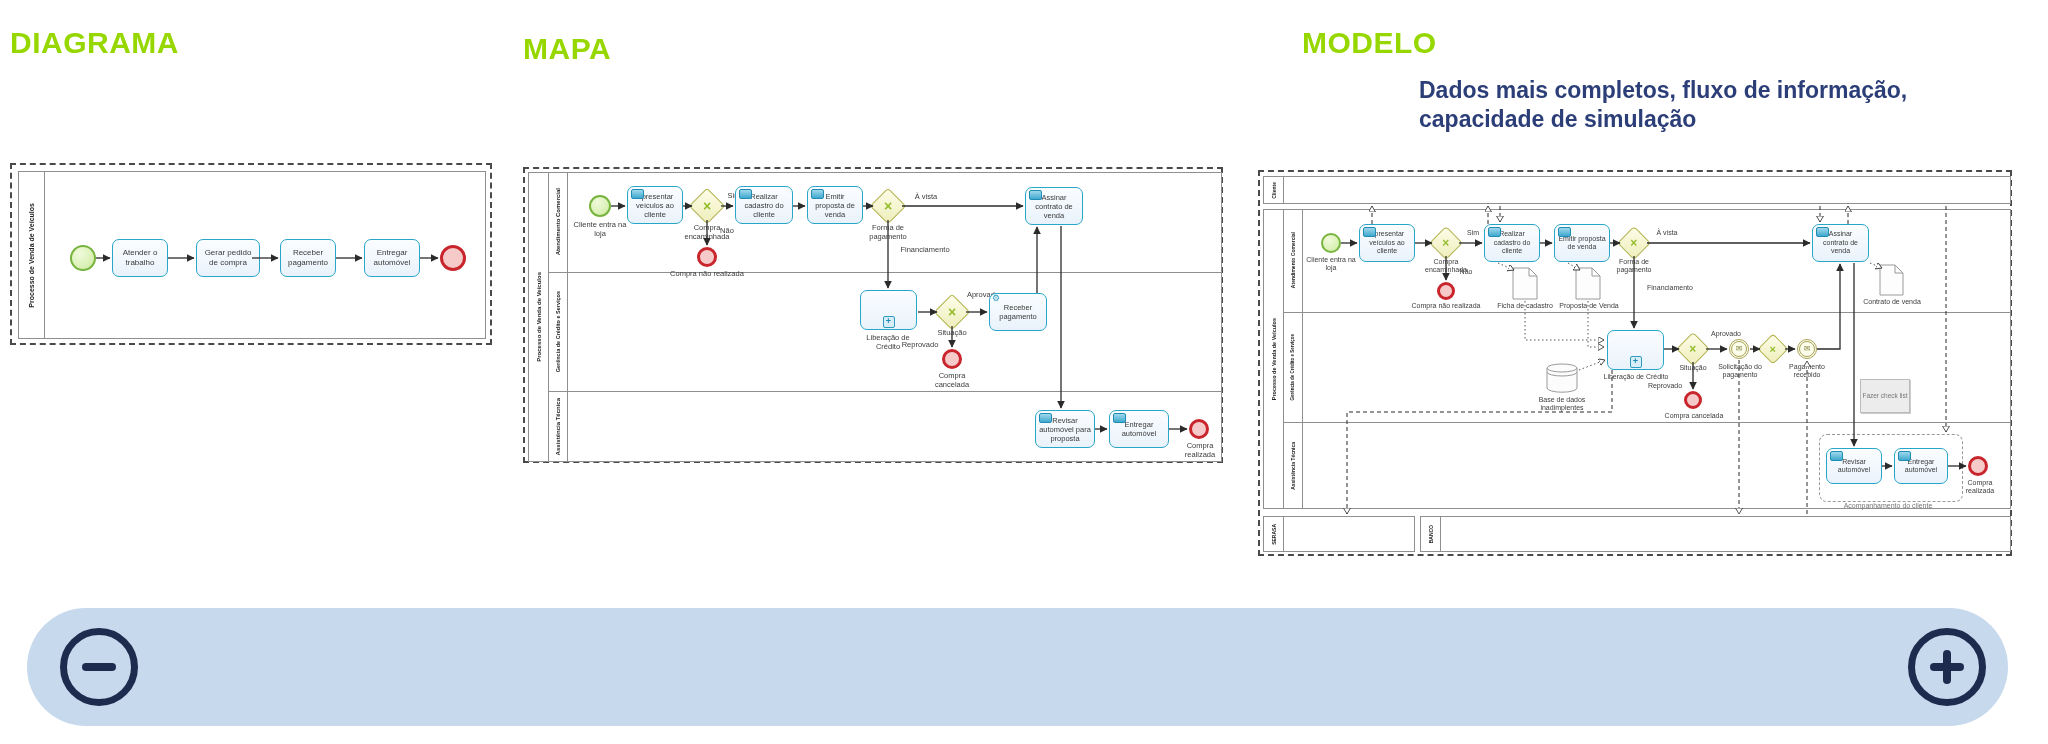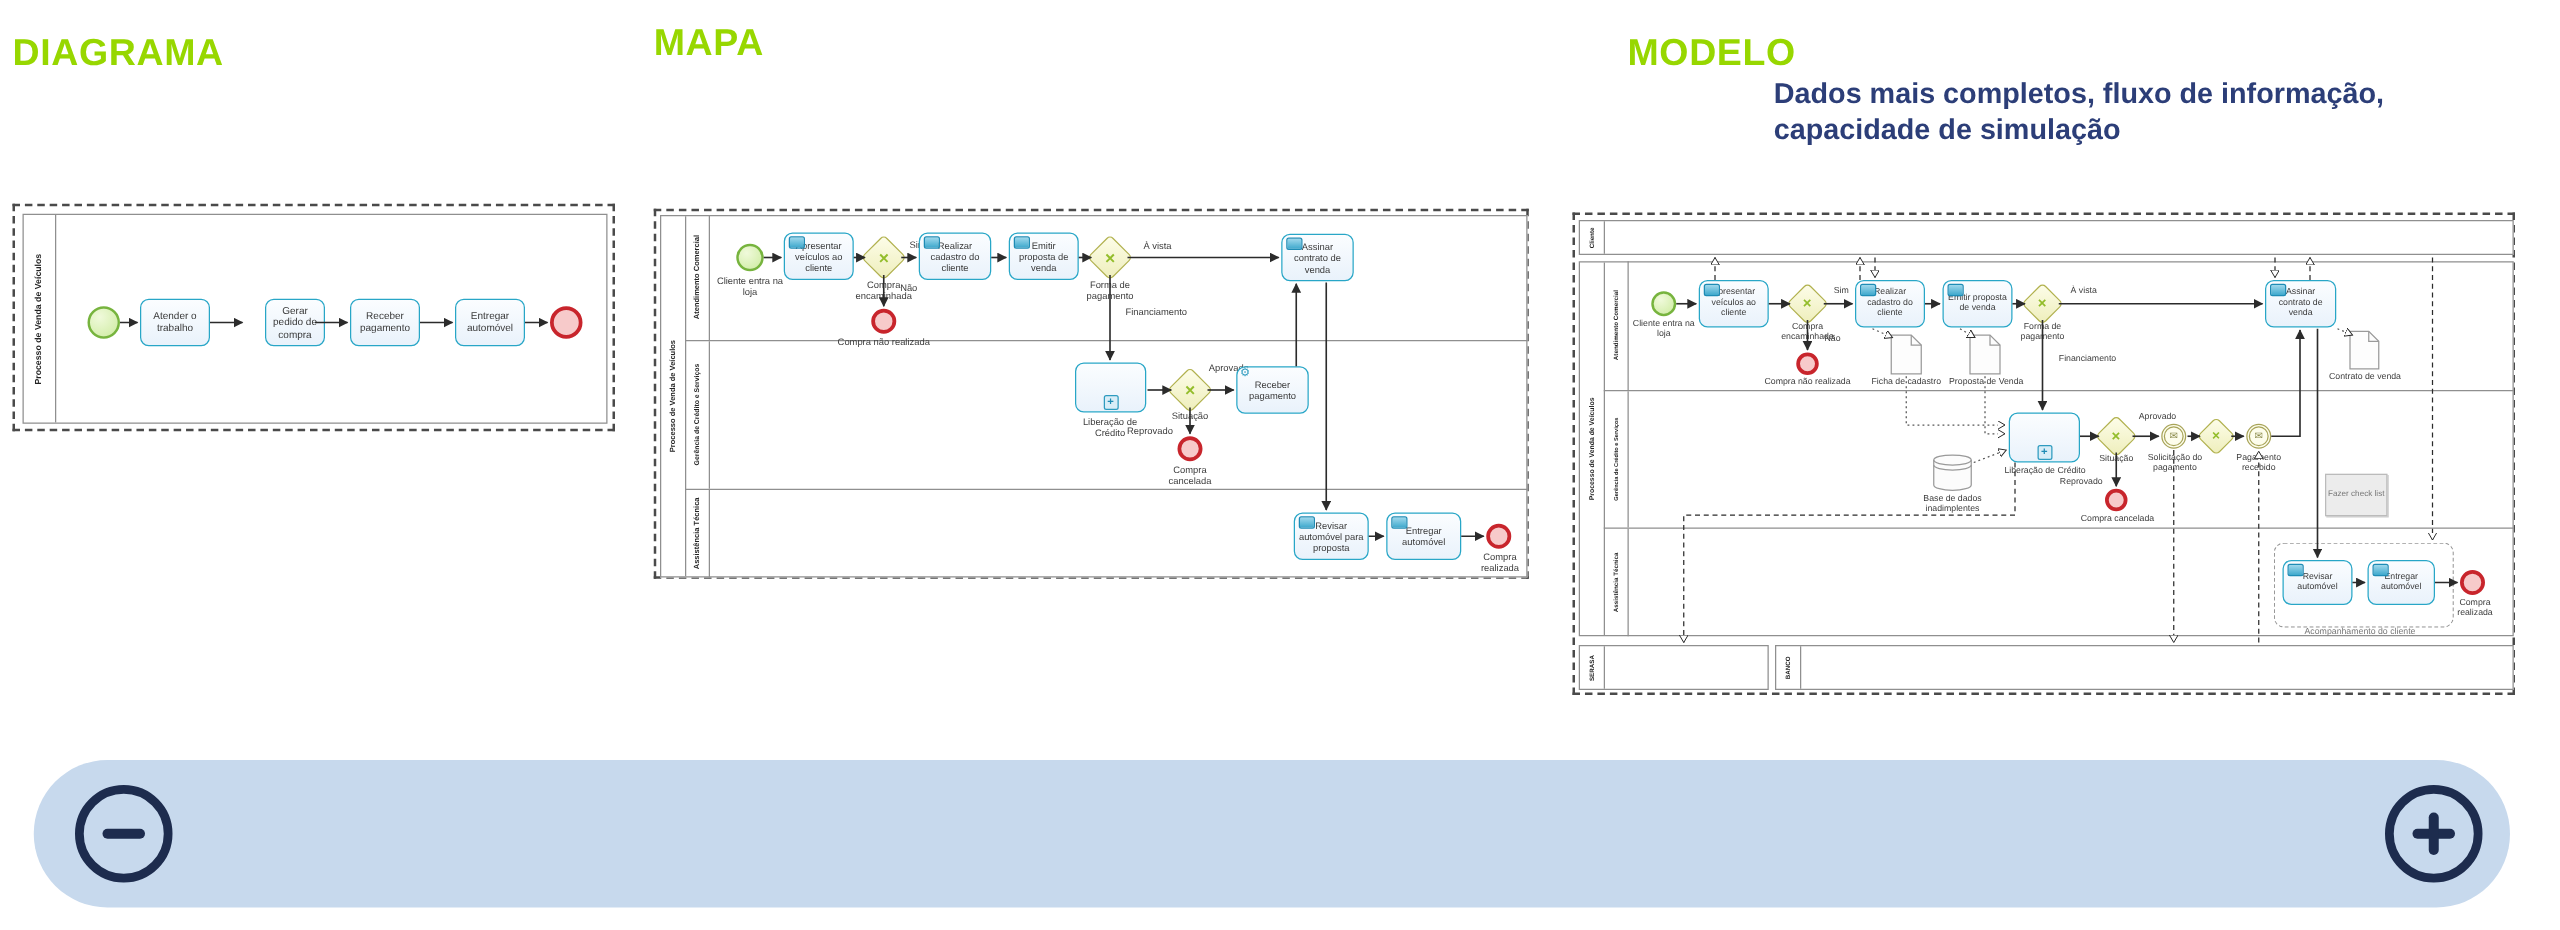--- a/index.html
+++ b/index.html
@@ -54,39 +54,39 @@
   .circle-btn .h{position:absolute;left:50%;top:50%;width:34px;height:8px;background:#1d2c4e;border-radius:4px;transform:translate(-50%,-50%)}
   .circle-btn .v{position:absolute;left:50%;top:50%;width:8px;height:34px;background:#1d2c4e;border-radius:4px;transform:translate(-50%,-50%)}
   .fs8{font-size:8px}.fs75{font-size:7.5px}.fs7{font-size:7px}
 </style>
 </head>
 <body>
 
 <div class="colhead" style="left:10px;top:26px;width:482px">
   <h1>DIAGRAMA</h1>
 </div>
-<div class="colhead" style="left:523px;top:18px;width:700px">
+<div class="colhead" style="left:523px;top:32px;width:700px">
   <h1>MAPA</h1>
 </div>
 <div class="colhead" style="left:1302px;top:26px;width:754px">
   <h1>MODELO</h1>
-  <p class="sub" style="width:520px;margin-top:0">Dados mais completos, fluxo de informação, capacidade de simulação</p>
+  <p class="sub" style="width:520px;margin-top:16px">Dados mais completos, fluxo de informação, capacidade de simulação</p>
 </div>
 
 <div class="frame" style="left:10px;top:163px;width:482px;height:182px">
   <div class="pool" style="left:6px;top:6px;width:468px;height:168px">
     <div class="strip" style="left:0;top:0;width:26px;height:166px">
       <span class="vtxt" style="font-size:7px">Processo de Venda de Veículos</span>
     </div>
   </div>
   <div class="ev start" style="left:58px;top:80px;width:26px;height:26px"></div>
   <div class="task fs8" style="left:100px;top:74px;width:56px;height:38px">
       <span>Atender o trabalho</span>
     </div>
-  <div class="task fs8" style="left:200px;top:74px;width:48px;height:38px">
+  <div class="task fs8" style="left:184px;top:74px;width:64px;height:38px">
       <span>Gerar pedido de compra</span>
     </div>
   <div class="task fs8" style="left:268px;top:74px;width:56px;height:38px">
       <span>Receber pagamento</span>
     </div>
   <div class="task fs8" style="left:352px;top:74px;width:56px;height:38px">
       <span>Entregar automóvel</span>
     </div>
   <div class="ev end" style="left:428px;top:80px;width:26px;height:26px"></div>
   <svg class="wires" width="482" height="182" viewBox="0 0 482 182">

